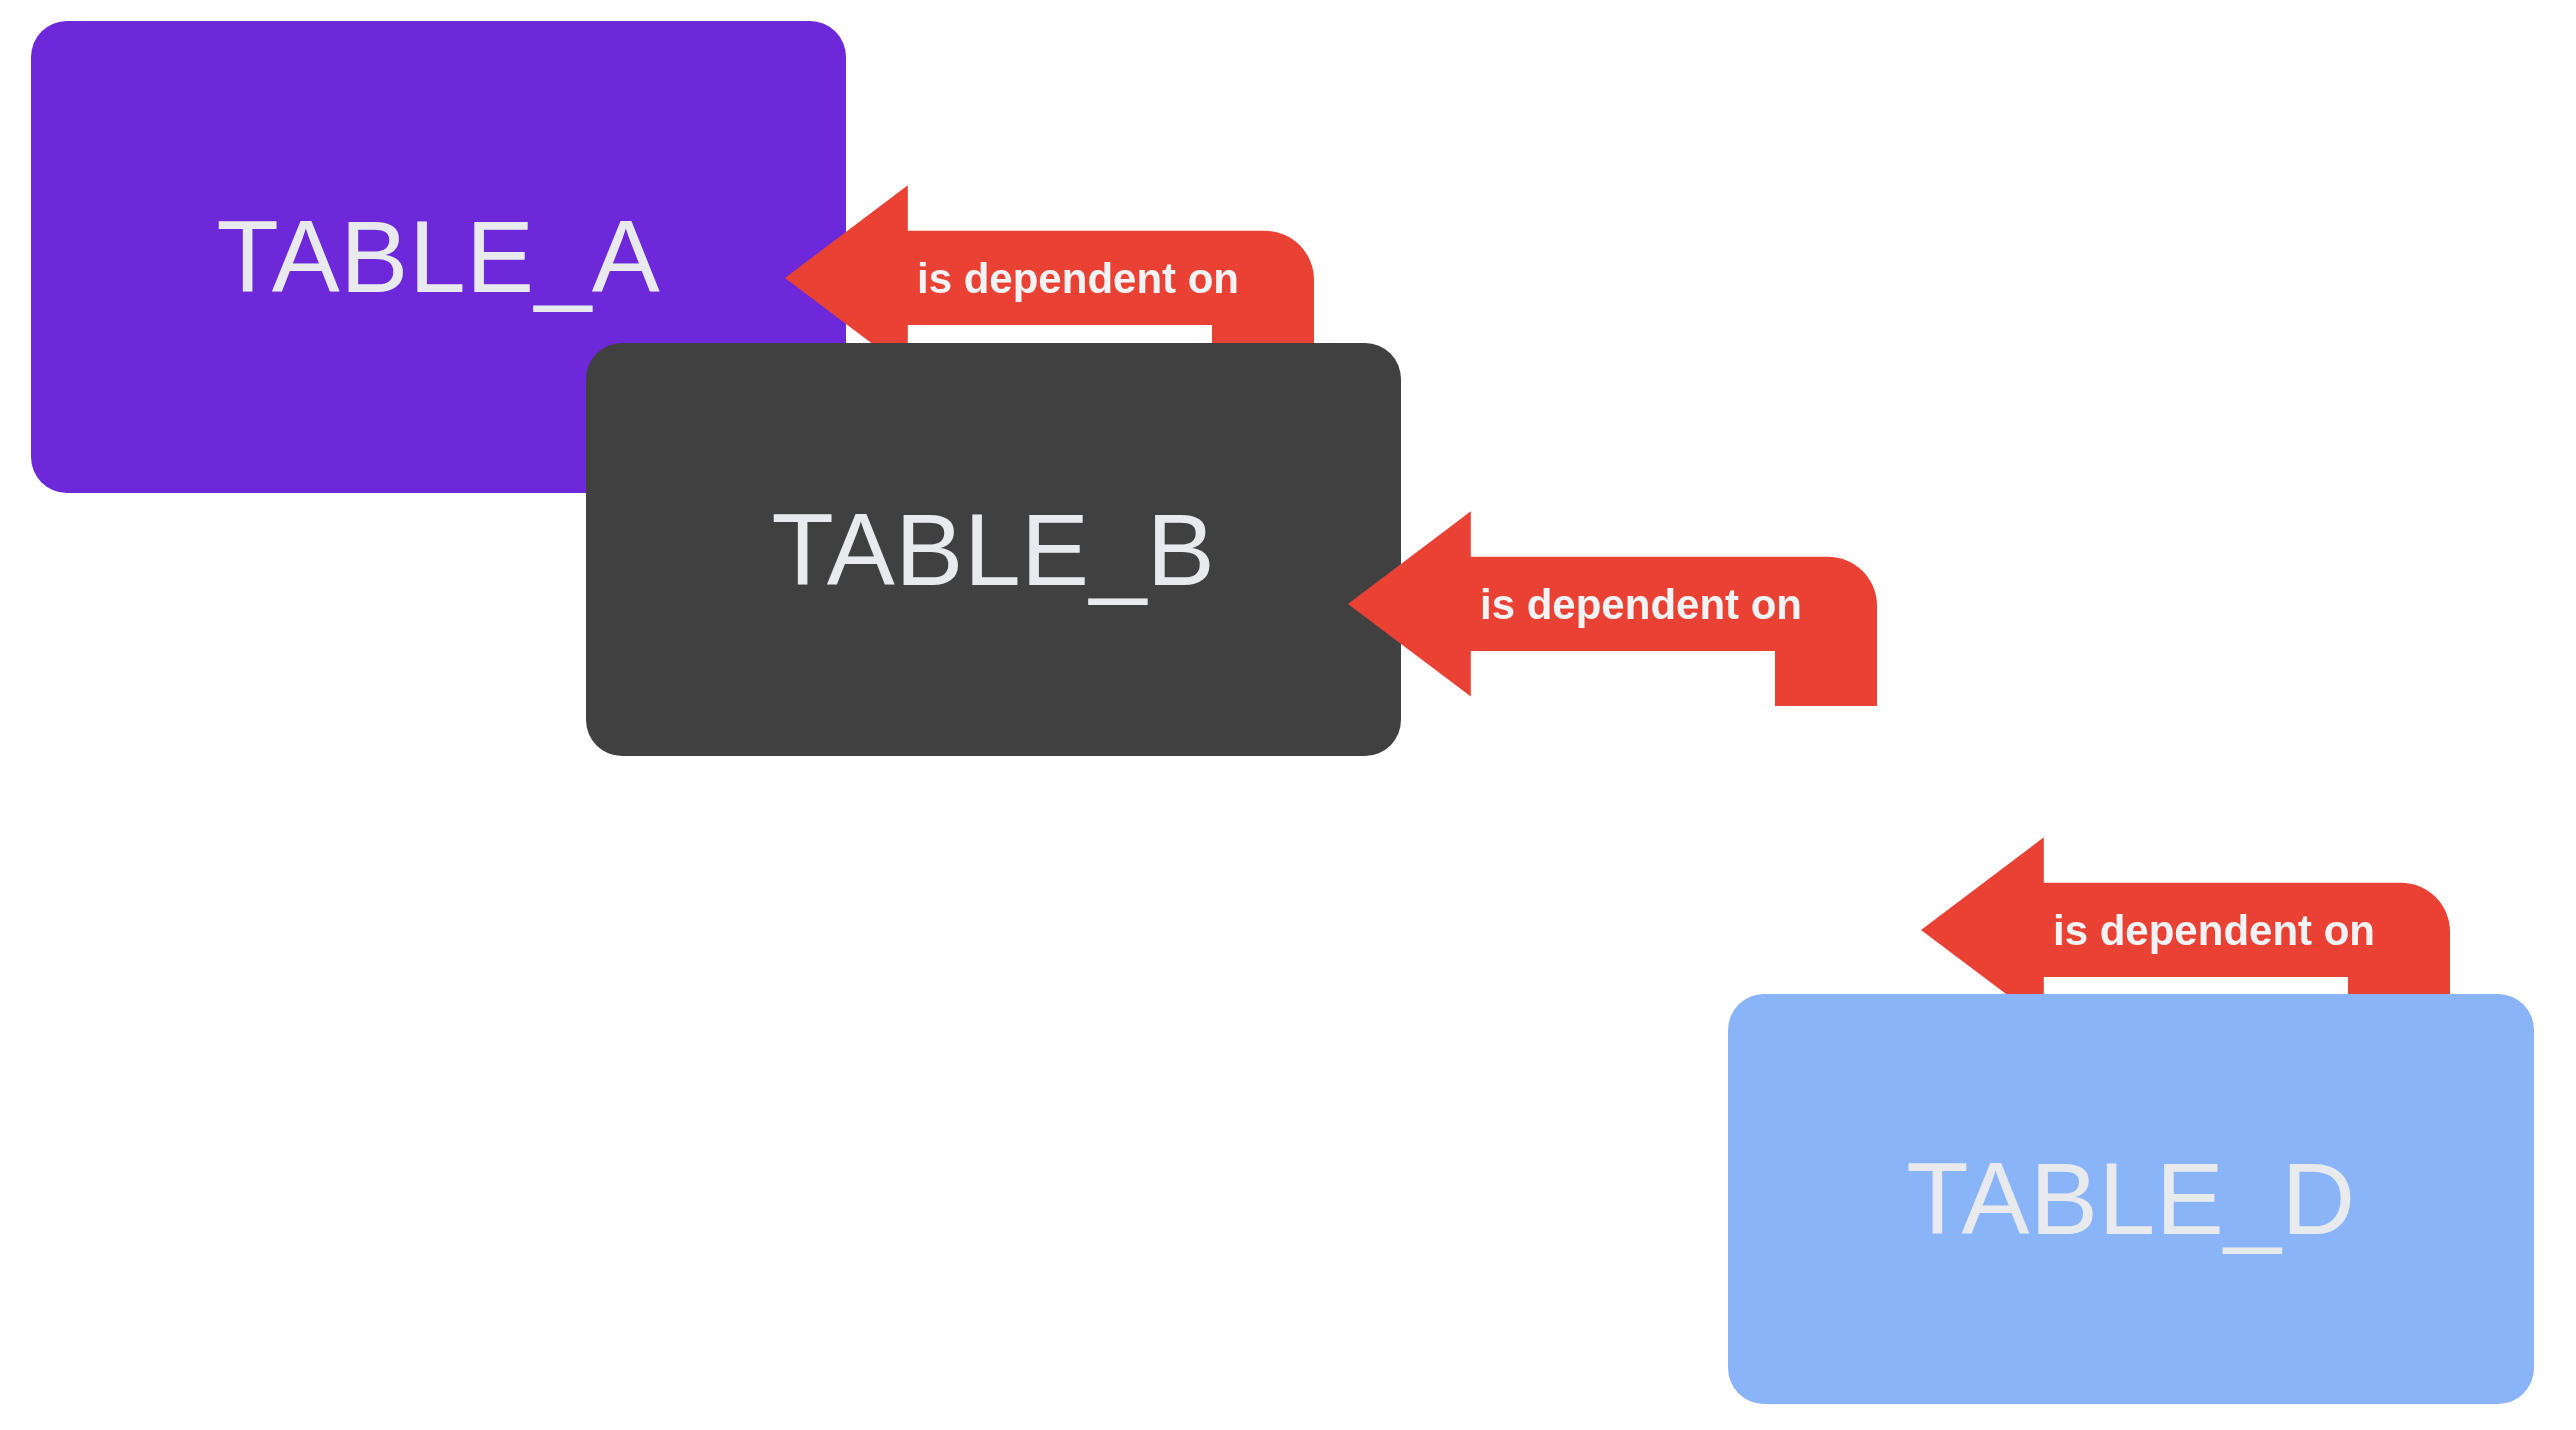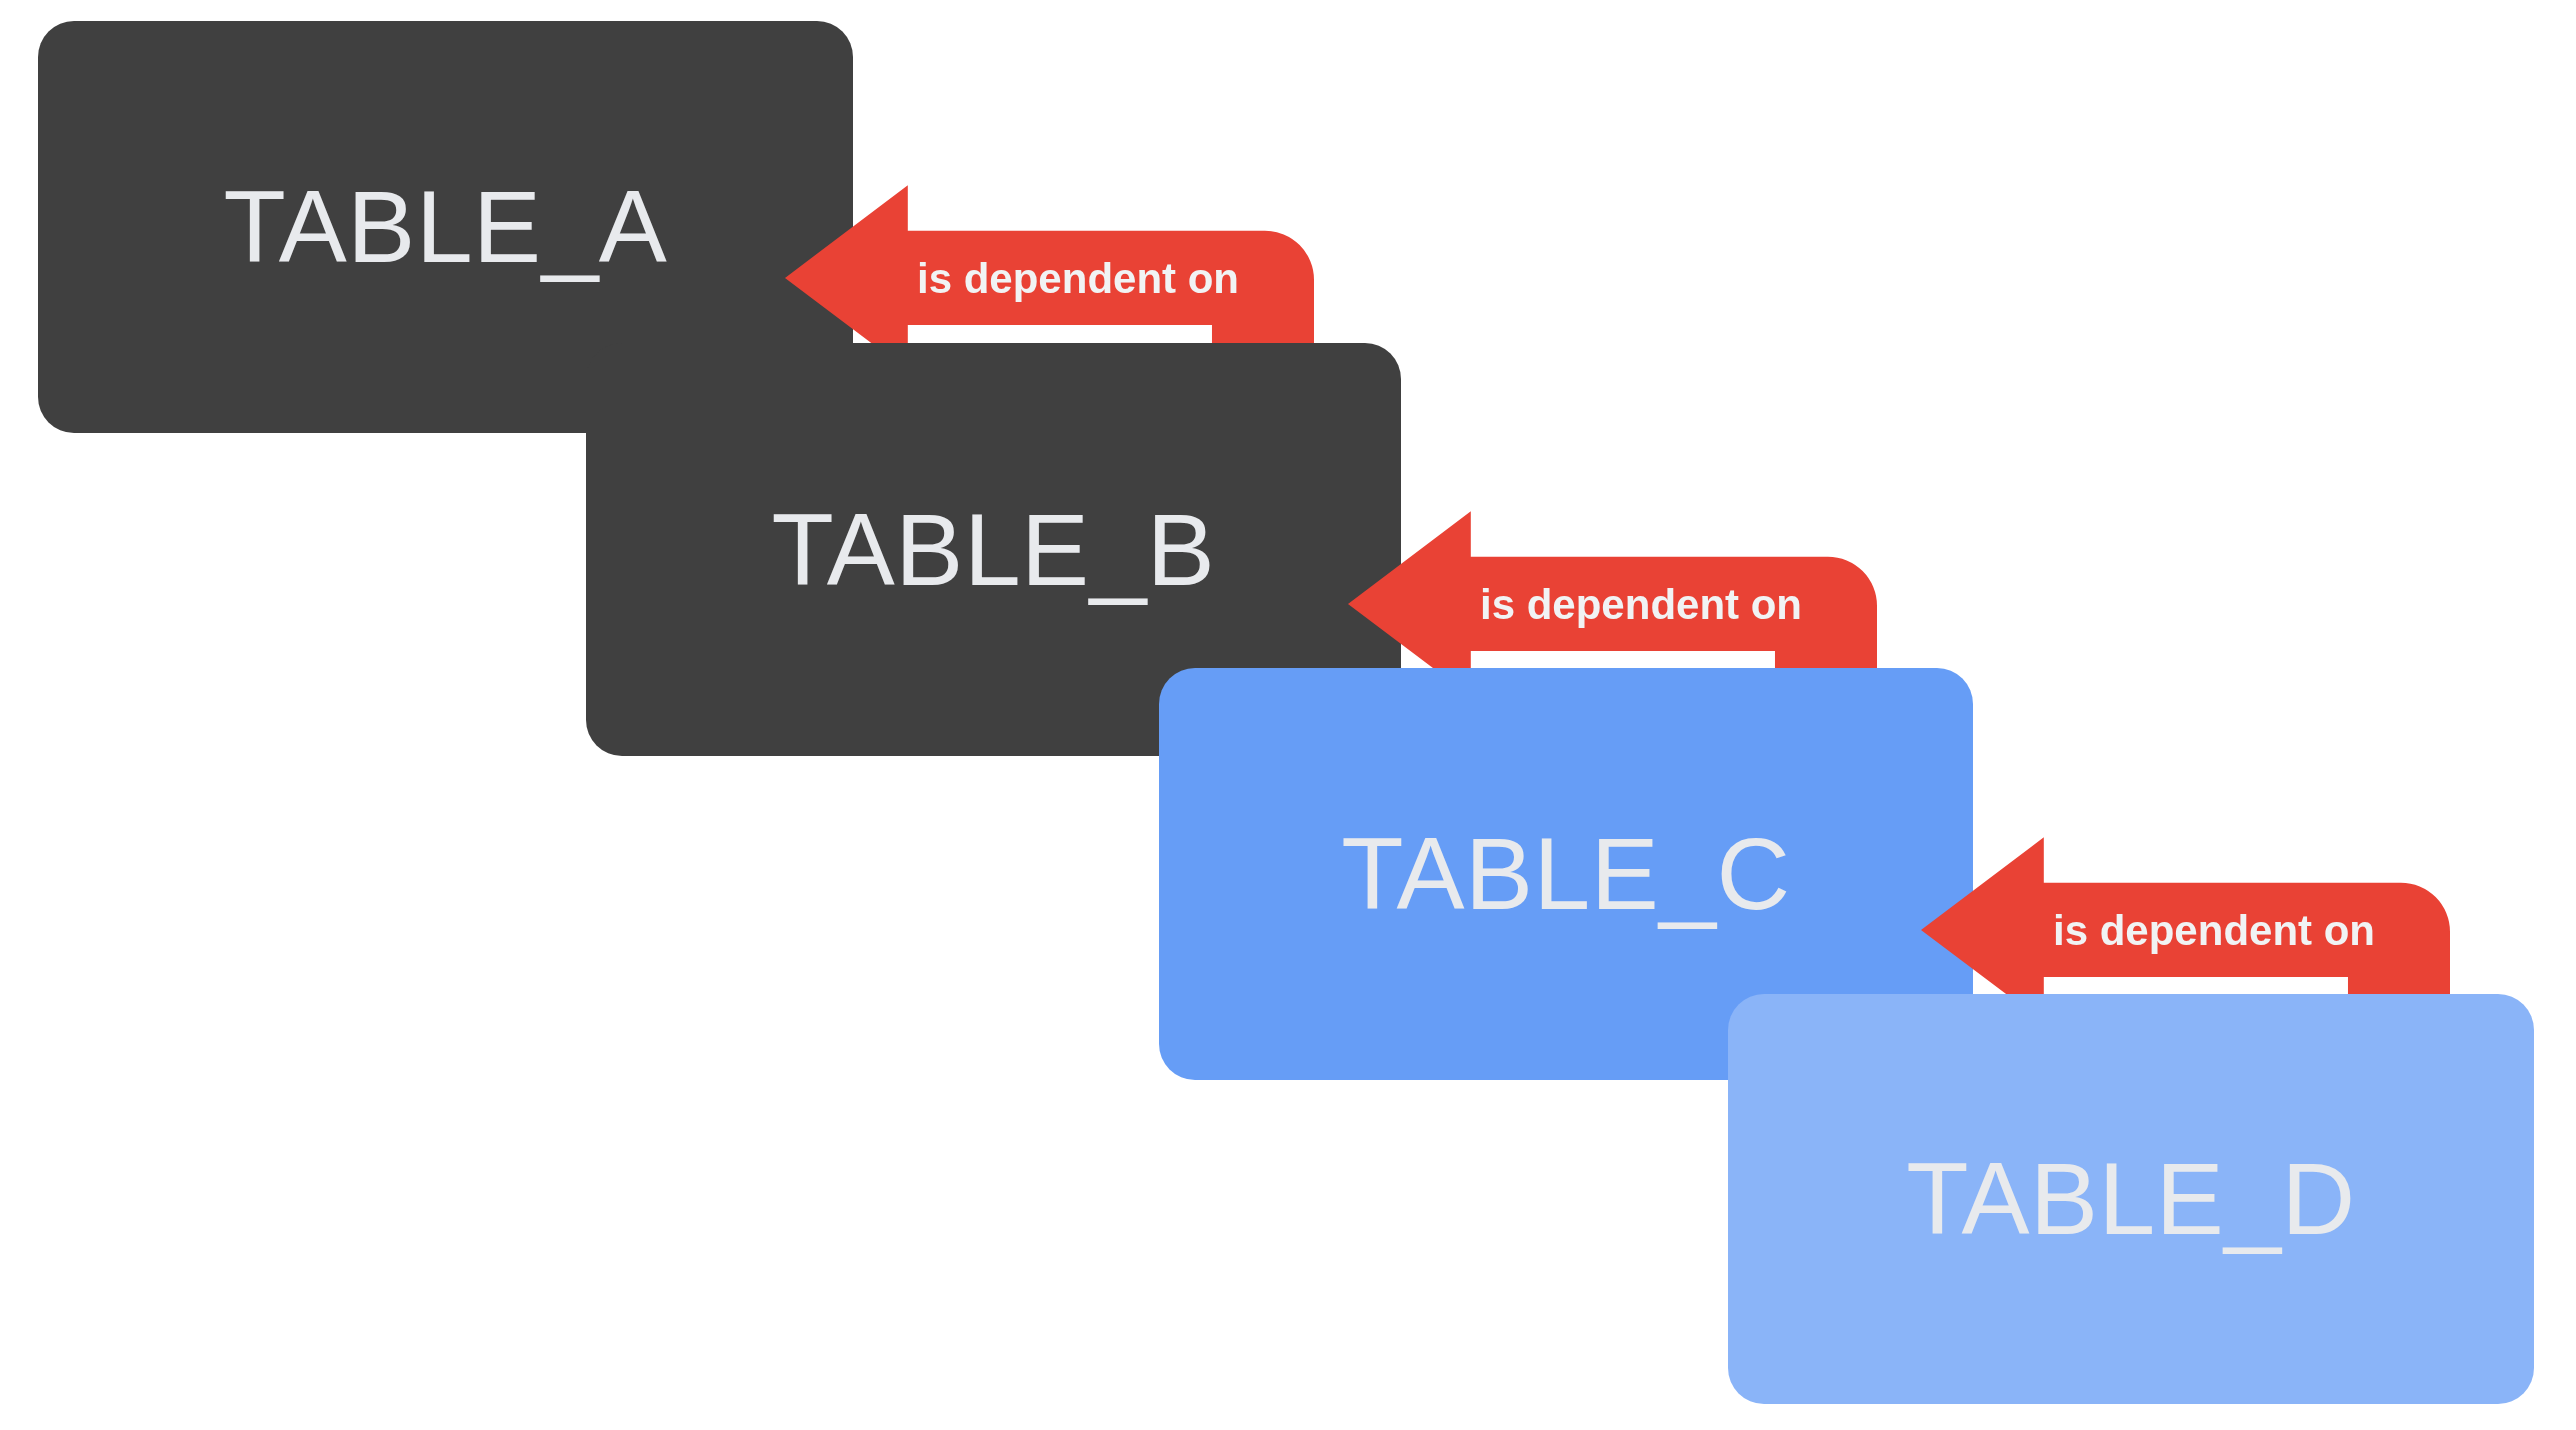--- a/index.html
+++ b/index.html
@@ -64,21 +64,21 @@
     white-space: nowrap;
     user-select: none;
     pointer-events: none;
   }
 </style>
 </head>
 <body>
 
 <div id="stage">
 
-  <div class="node" id="node-a" style="left:38px; top:21px; width:815px; height:412px; background:#404040;">
+  <div class="node" id="node-a" style="left:31px; top:21px; width:815px; height:472px; background:#6d28d9;">
     <span class="node-label">TABLE_A</span>
   </div>
 
   <div class="edge" id="edge-ab" style="left:785px; top:172px; width:529px; height:208px;">
     <svg width="529" height="208" viewBox="0 0 560 220">
       <path d="M 0 112
                L 130 14
                L 130 62
                L 508 62
                A 52 52 0 0 1 560 114
@@ -104,23 +104,20 @@
                A 52 52 0 0 1 560 114
                L 560 220
                L 452 220
                L 452 162
                L 130 162
                L 130 210 Z" fill="#e94235"></path>
     </svg>
     <span class="edge-label" style="left:132px; top:86px;">is dependent on</span>
   </div>
 
-  <div class="node" id="node-c" style="left:1159px; top:668px; width:814px; height:412px; background:#669df6;">
-    <span class="node-label">TABLE_C</span>
-  </div>
 
   <div class="edge" id="edge-cd" style="left:1921px; top:824px; width:529px; height:208px;">
     <svg width="529" height="208" viewBox="0 0 560 220">
       <path d="M 0 112
                L 130 14
                L 130 62
                L 508 62
                A 52 52 0 0 1 560 114
                L 560 220
                L 452 220

